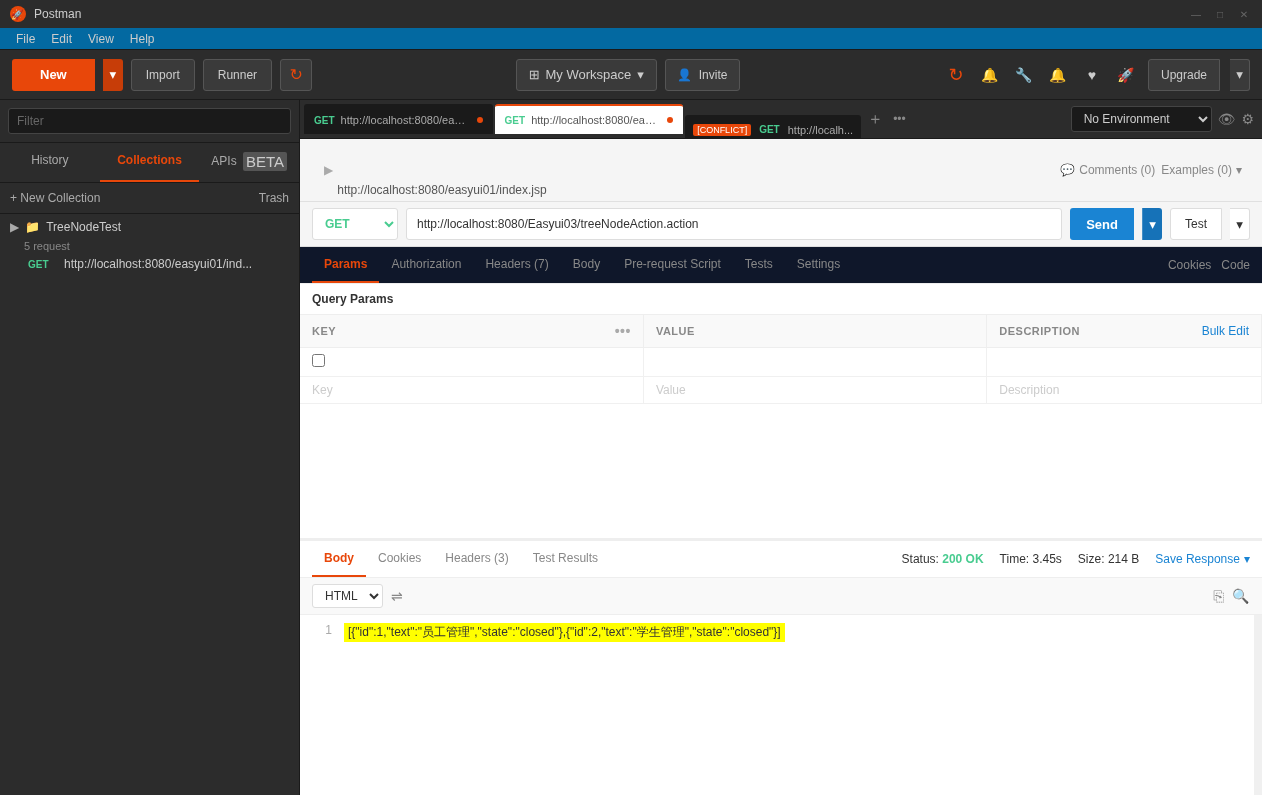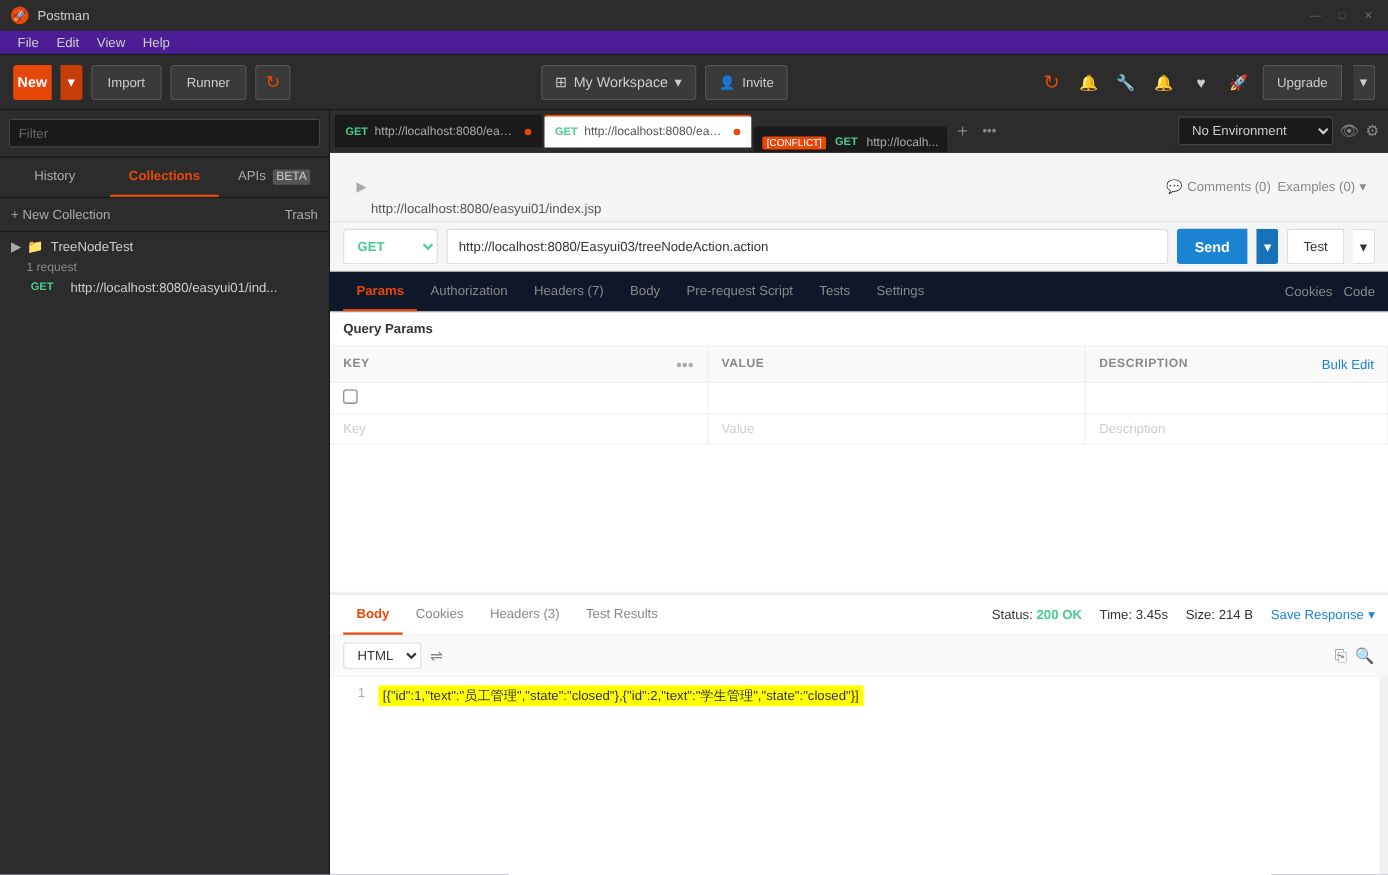--- a/index.html
+++ b/index.html
@@ -16,21 +16,21 @@
       font-size: 12px;
       user-select: none;
     }
     .titlebar-icon { width: 16px; height: 16px; background: #e8470a; border-radius: 50%; margin-right: 8px; display: flex; align-items: center; justify-content: center; font-size: 10px; color: white; }
     .titlebar-title { flex: 1; text-align: center; font-size: 12px; color: #ccc; }
     .titlebar-controls { display: flex; gap: 8px; }
     .titlebar-btn { width: 16px; height: 16px; border-radius: 50%; display: flex; align-items: center; justify-content: center; font-size: 10px; color: #666; cursor: pointer; }
 
     
     .menubar {
-      background: #4c1d95;
+      background: #0369a1;
       height: 22px;
       display: flex;
       align-items: center;
       padding: 0 8px;
       border-bottom: 1px solid #1a1a1a;
     }
     .menubar-item {
       color: #ccc;
       font-size: 12px;
       padding: 0 8px;
@@ -49,21 +49,21 @@
       padding: 0 12px;
       gap: 8px;
       border-bottom: 1px solid #1a1a1a;
     }
     .btn-new {
       background: #e8470a;
       color: white;
       border: none;
       border-radius: 3px 0 0 3px;
       height: 32px;
-      padding: 0 4px;
+      padding: 0 28px;
       cursor: pointer;
       font-size: 13px;
       font-weight: 600;
       display: flex;
       align-items: center;
       gap: 6px;
     }
     .btn-new-arrow {
       background: #c73d08;
       color: white;
@@ -213,21 +213,21 @@
       border-bottom: 2px solid transparent;
     }
     .sidebar-tab.active {
       color: #e8470a;
       border-bottom: 2px solid #e8470a;
       font-weight: 600;
     }
     .beta-badge {
       background: #555;
       color: #ccc;
-      font-size: 11px;
+      font-size: 15px;
       padding: 1px 3px;
       border-radius: 2px;
       margin-left: 3px;
       vertical-align: middle;
     }
     .sidebar-actions {
       display: flex;
       align-items: center;
       justify-content: space-between;
       padding: 8px 10px;
@@ -757,21 +757,21 @@
     <div class="sidebar-actions">
       <button class="new-collection-btn">+ New Collection</button>
       <button class="trash-btn">Trash</button>
     </div>
     <div class="sidebar-content">
       <div class="collection-item">
         <span style="color:#aaa;">▶</span>
         <span style="color:#aaa;">📁</span>
         <span>TreeNodeTest</span>
       </div>
-      <div class="collection-meta">1 request</div>
+      <div class="collection-meta">5 request</div>
       <div class="request-item">
         <span class="method-badge">GET</span>
         <span>http://localhost:8080/easyui01/ind...</span>
       </div>
     </div>
   </div>
 
   <div class="right-panel">
 
     <div style="background:#2c2c2c; display:flex; align-items:stretch; border-bottom:1px solid #1a1a1a;">

